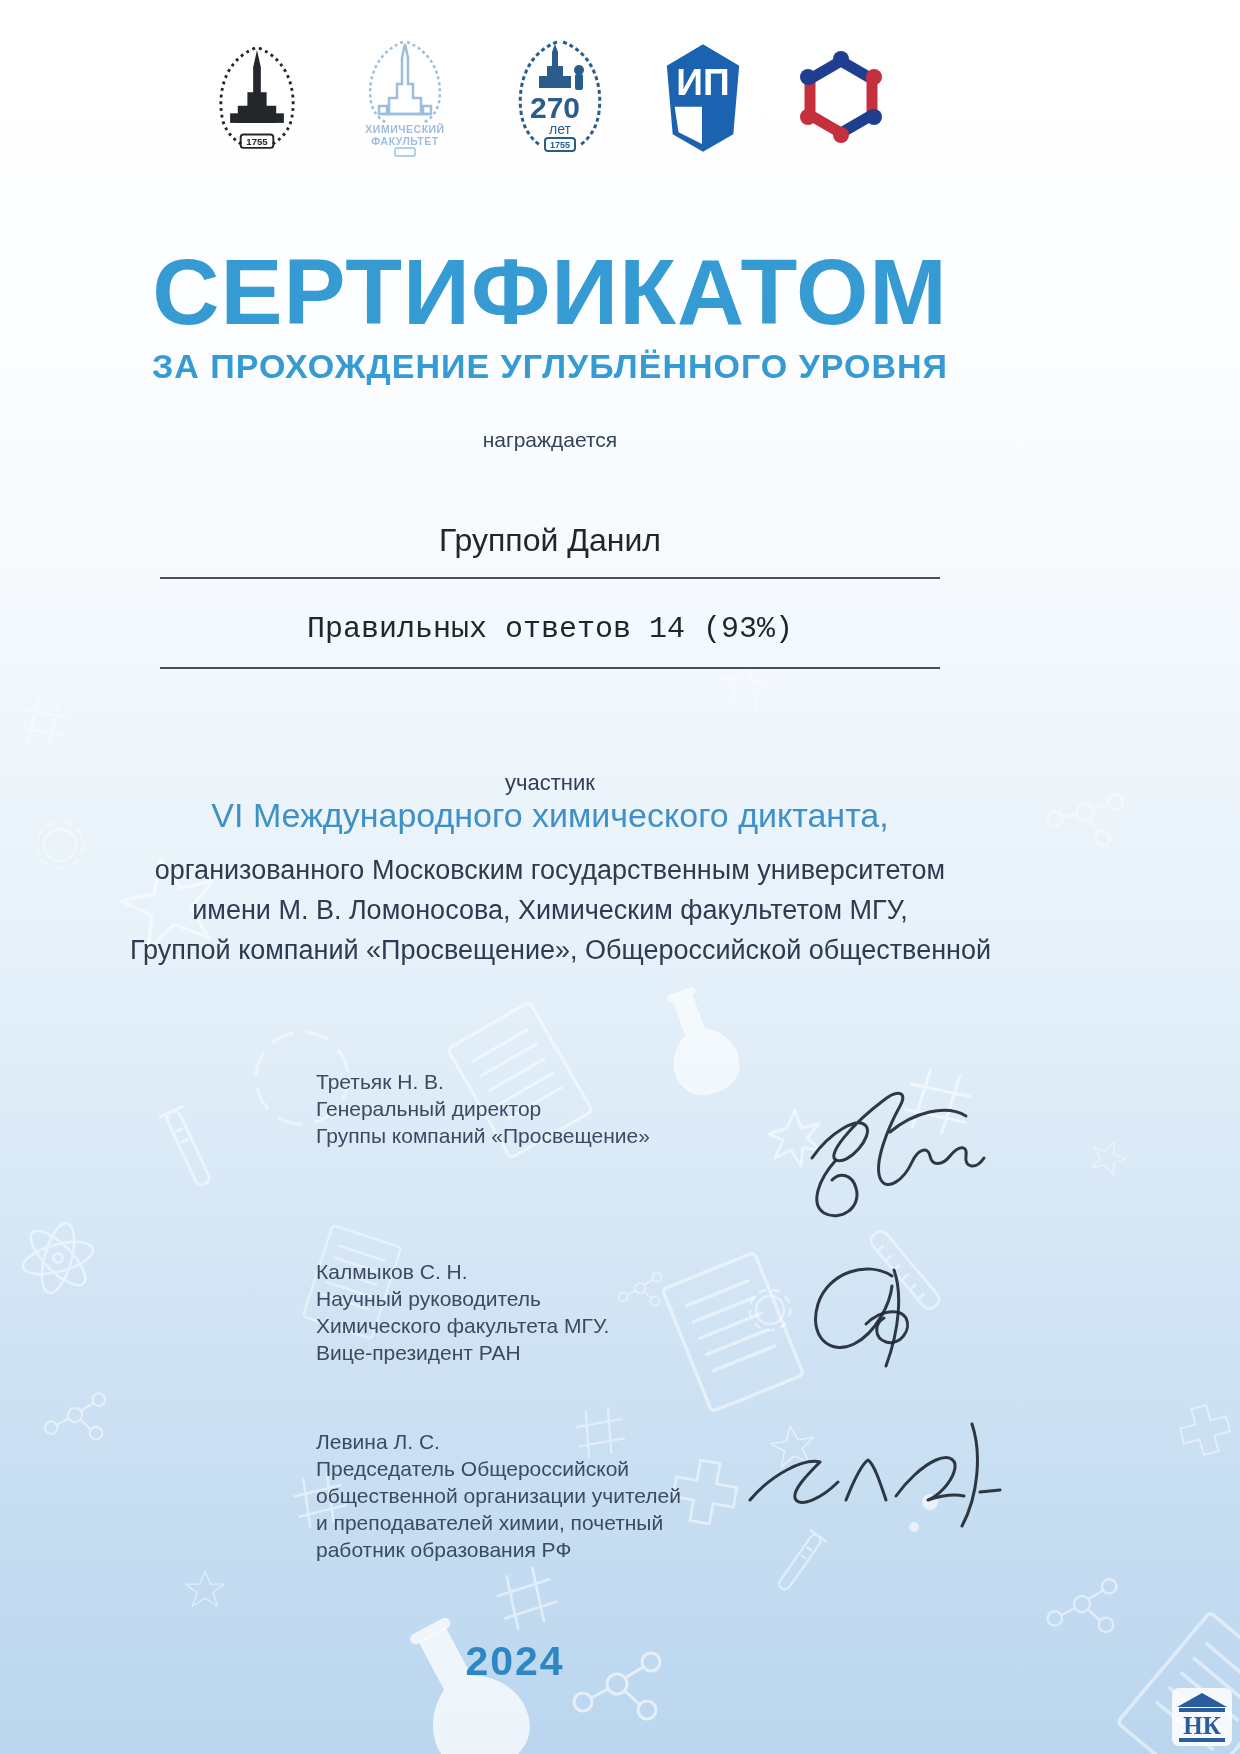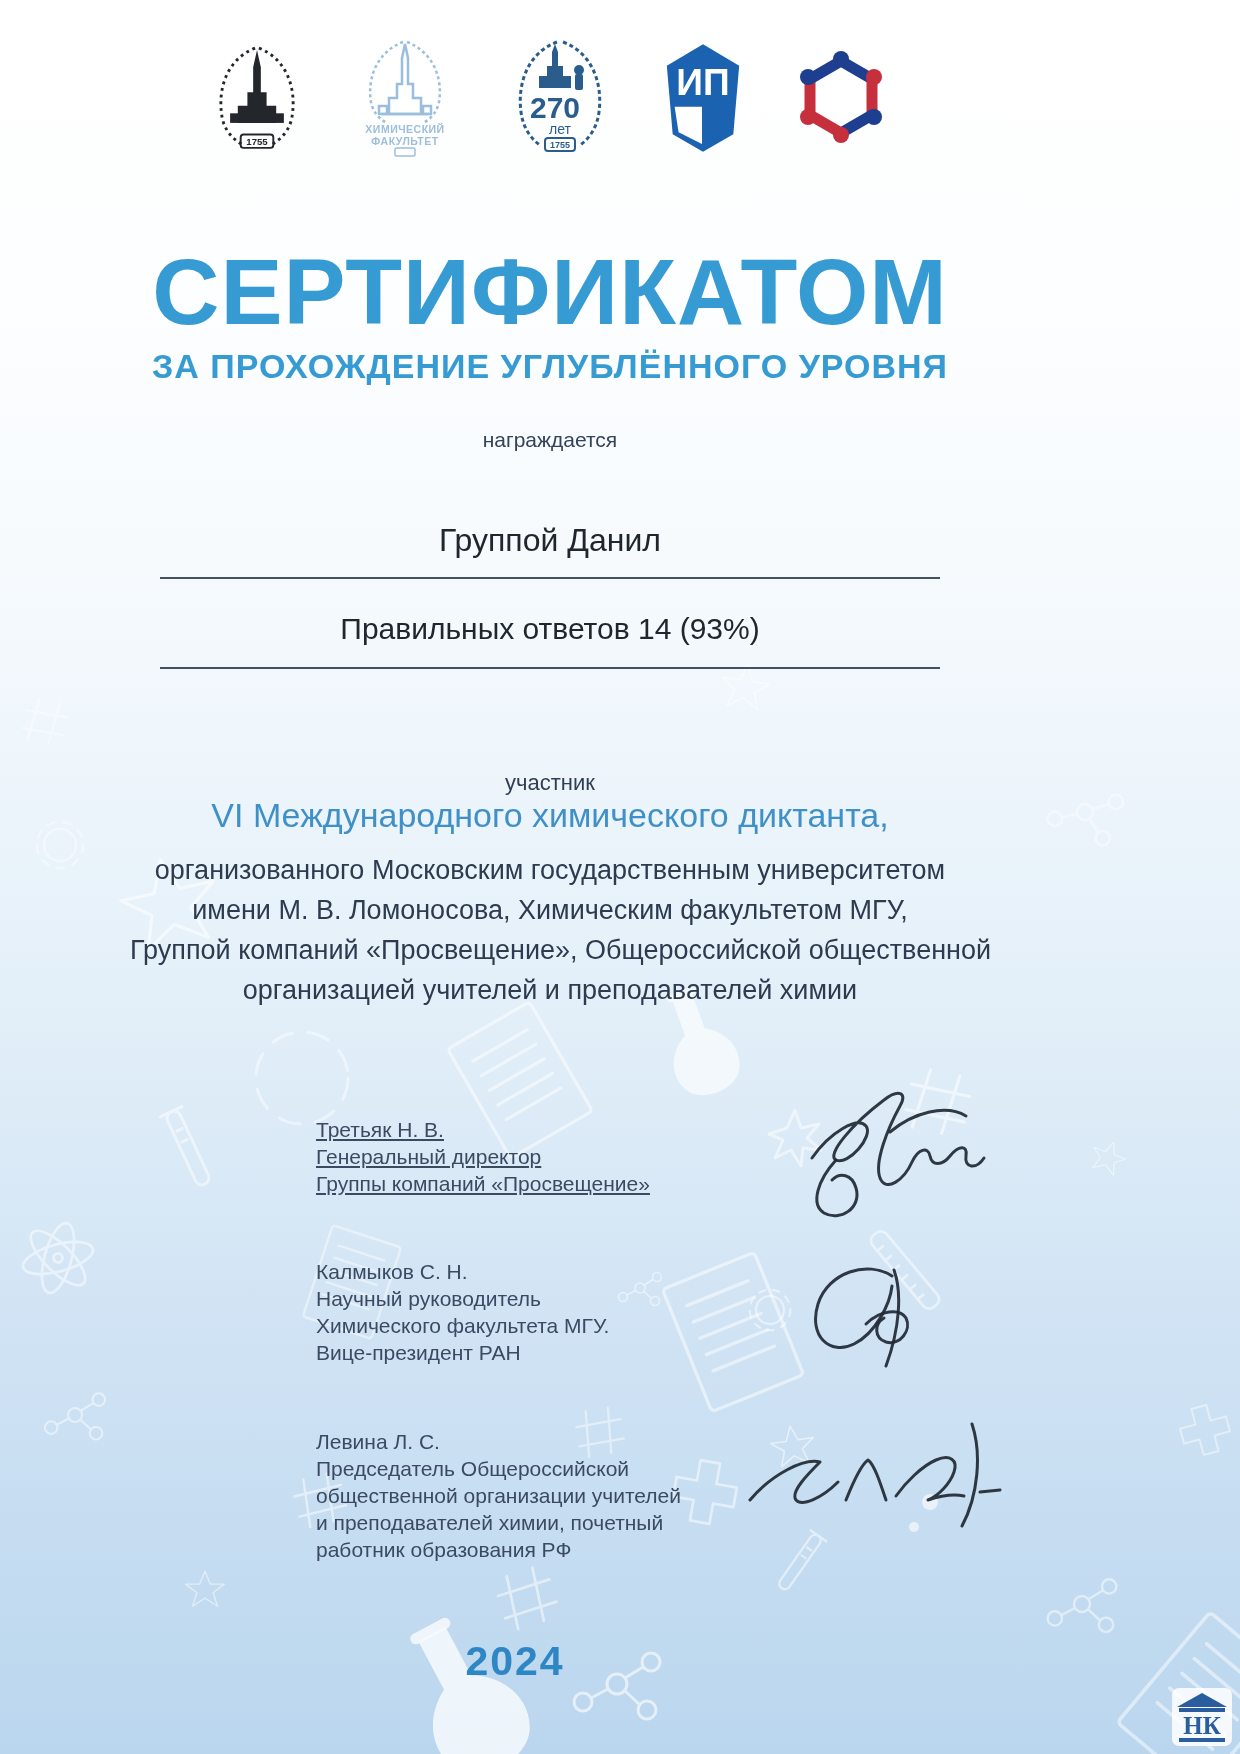--- a/index.html
+++ b/index.html
@@ -10,29 +10,29 @@
   }
   .col{position:absolute;left:130px;width:840px;text-align:center;}
   .doodles{position:absolute;left:0;top:0;}
   .doodles use{stroke:#ffffff;fill:none;stroke-width:3;stroke-linecap:round;stroke-linejoin:round;}
   .doodles use.fill-use{fill:rgba(255,255,255,0.82);stroke:none;}
   .logos{position:absolute;top:36px;left:130px;width:840px;display:flex;justify-content:center;align-items:center;gap:44px;}
   .title{top:246px;font-size:93px;font-weight:700;letter-spacing:1px;line-height:1;color:#369bd2;}
   .subtitle{top:347px;font-size:34px;font-weight:700;letter-spacing:1px;color:#369bd2;}
   .awarded{top:428px;font-size:21px;color:#33435c;}
   .name{top:522px;font-size:32px;color:#20262e;}
-  .score{top:612px;font-size:30px;color:#20262e;}
+  .score{top:612px;font-size:30px;color:#20262e;font-family:Liberation Mono, monospace;}
   .rule{position:absolute;left:160px;width:780px;height:2px;background:#46515f;}
   .rule1{top:577px;}
   .rule2{top:667px;}
   .participant{top:770px;font-size:22px;color:#2e3e55;}
   .event-title{top:796px;font-size:34px;color:#4090c8;text-align:center;}
   .desc{top:850px;font-size:27px;line-height:40px;color:#2d3a4f;white-space:nowrap;}
   .sig-block{position:absolute;left:316px;font-size:21px;line-height:27px;color:#3b4a62;text-align:left;}
-  .sb1{top:1116px;text-decoration:underline;}
+  .sb1{top:1068px;}
   .sb2{top:1258px;}
   .sb3{top:1428px;}
   .sig-svg{position:absolute;}
   .sig-svg path{fill:none;stroke:#1f2833;stroke-width:3;stroke-linecap:round;stroke-linejoin:round;opacity:.92;}
   .year{position:absolute;left:0;width:1030px;text-align:center;top:1638px;font-size:41px;font-weight:700;color:#2e86c4;letter-spacing:2px;}
   .corner-logo{position:absolute;left:1172px;top:1688px;}
 </style>
 </head>
 <body>
 
@@ -218,21 +218,20 @@
   <div class="rule rule1"></div>
   <div class="col score">Правильных ответов 14 (93%)</div>
   <div class="rule rule2"></div>
 
   <div class="col participant">участник</div>
   <div class="col event-title">VI Международного химического диктанта,</div>
   <div class="col desc">
     <div>организованного Московским государственным университетом</div>
     <div>имени М. В. Ломоносова, Химическим факультетом МГУ,</div>
     <div>Группой компаний «Просвещение», Общероссийской общественной</div>
-    <div>организацией учителей и преподавателей химии</div>
   </div>
 
   <div class="sig-block sb1">
     <div>Третьяк Н. В.</div>
     <div>Генеральный директор</div>
     <div>Группы компаний «Просвещение»</div>
   </div>
   <svg class="sig-svg" style="left:798px;top:1086px;" width="192" height="136" viewBox="0 0 192 136">
     <path d="M14,72 C32,46 60,30 68,40 C76,50 50,80 38,74 C28,69 54,38 86,14 C100,3 110,6 102,20 C90,42 76,76 82,92 C88,107 106,94 114,76 C120,63 130,60 132,70 C134,80 144,80 152,70 C160,60 170,58 168,70 C166,82 178,84 186,72"></path>
     <path d="M38,74 C20,94 12,118 26,127 C42,136 64,122 58,102 C54,88 42,86 34,94"></path>

